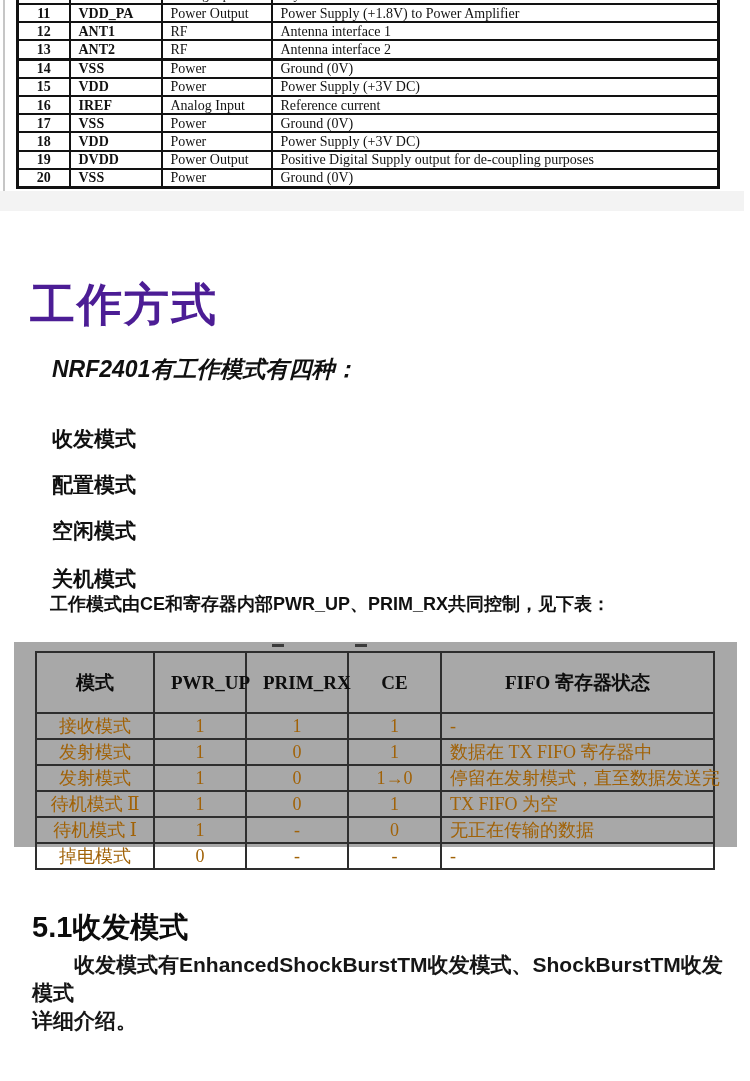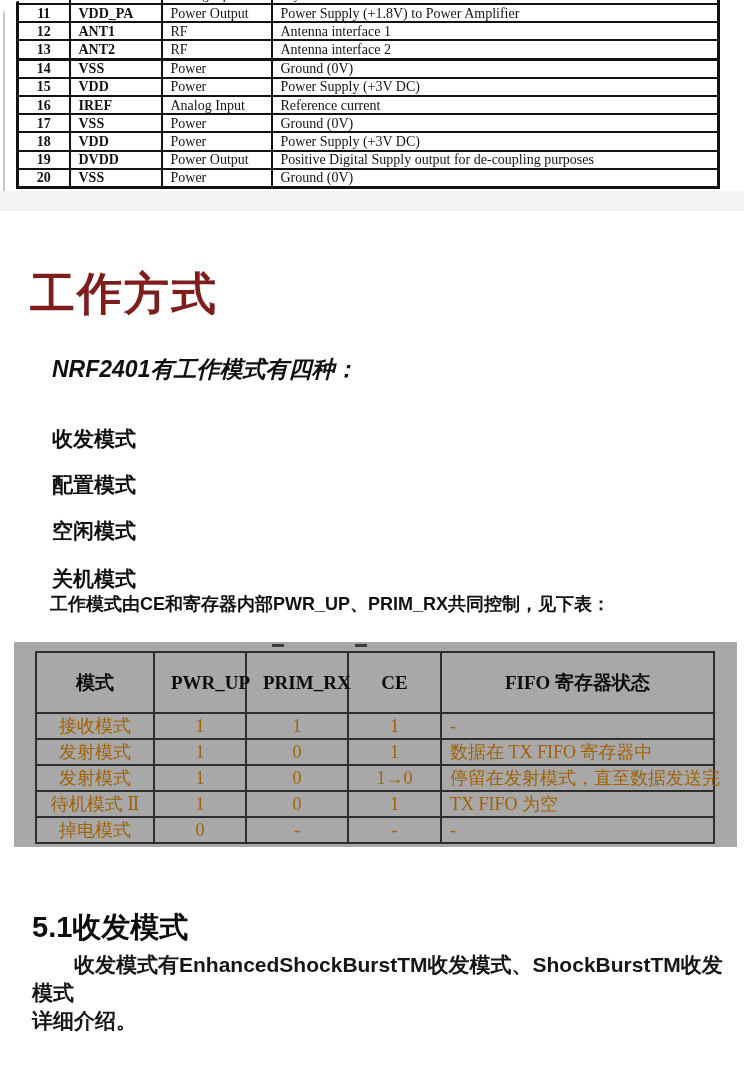--- a/index.html
+++ b/index.html
@@ -3,21 +3,20 @@
 <meta charset="utf-8">
 <style>
   html,body{margin:0;padding:0;background:#ffffff;}
   .page{
     position:relative;
     width:750px;
     height:1081px;
     background:#ffffff;
     overflow:hidden;
     font-family:"Liberation Sans","DejaVu Sans",sans-serif;
-    border-radius:25px;
   }
 
   
   .scan-edge-line{
     position:absolute;left:3px;top:0;width:2px;height:191px;background:#c6c6c6;
   }
   #pin-table{
     position:absolute;left:16px;top:0;
     width:701px;
     border-collapse:collapse;table-layout:fixed;
@@ -38,22 +37,22 @@
     border-top:none;height:3px;line-height:0;padding:0 0 0 8px;
   }
   #pin-table tr.sliver .clip{height:3px;overflow:hidden;}
   #pin-table tr.sliver .clip span{display:block;margin-top:-12px;font-size:13px;line-height:14px;}
   .scan-band{
     position:absolute;left:0;top:191px;width:744px;height:20px;background:#f3f3f3;
   }
 
   
   .h1{
-    position:absolute;left:30px;top:270px;
-    font-size:45px;font-weight:bold;color:#7f1d1d;letter-spacing:2px;line-height:48px;
+    position:absolute;left:30px;top:281px;
+    font-size:45px;font-weight:bold;color:#4c1d95;letter-spacing:2px;line-height:48px;
   }
   .intro{
     position:absolute;left:52px;top:354px;
     font-size:23px;font-weight:bold;color:#101010;font-style:italic;
   }
   .mode-item{
     position:absolute;left:52px;
     font-size:21px;font-weight:bold;color:#101010;margin-top:20px;
   }
   .m0{top:405px;} .m1{top:451px;} .m2{top:497px;} .m3{top:545px;}
@@ -254,20 +253,27 @@
         <td class="c-fifo">停留在发射模式，直至数据发送完</td>
       </tr>
       <tr>
         <td>待机模式 Ⅱ</td>
         <td>1</td>
         <td>0</td>
         <td>1</td>
         <td class="c-fifo">TX FIFO 为空</td>
       </tr>
       <tr>
+        <td>待机模式 Ⅰ</td>
+        <td>1</td>
+        <td>-</td>
+        <td>0</td>
+        <td class="c-fifo">无正在传输的数据</td>
+      </tr>
+      <tr>
         <td>掉电模式</td>
         <td>0</td>
         <td>-</td>
         <td>-</td>
         <td class="c-fifo">-</td>
       </tr>
     </tbody>
   </table>
 
   <div class="h2">5.1收发模式</div>

